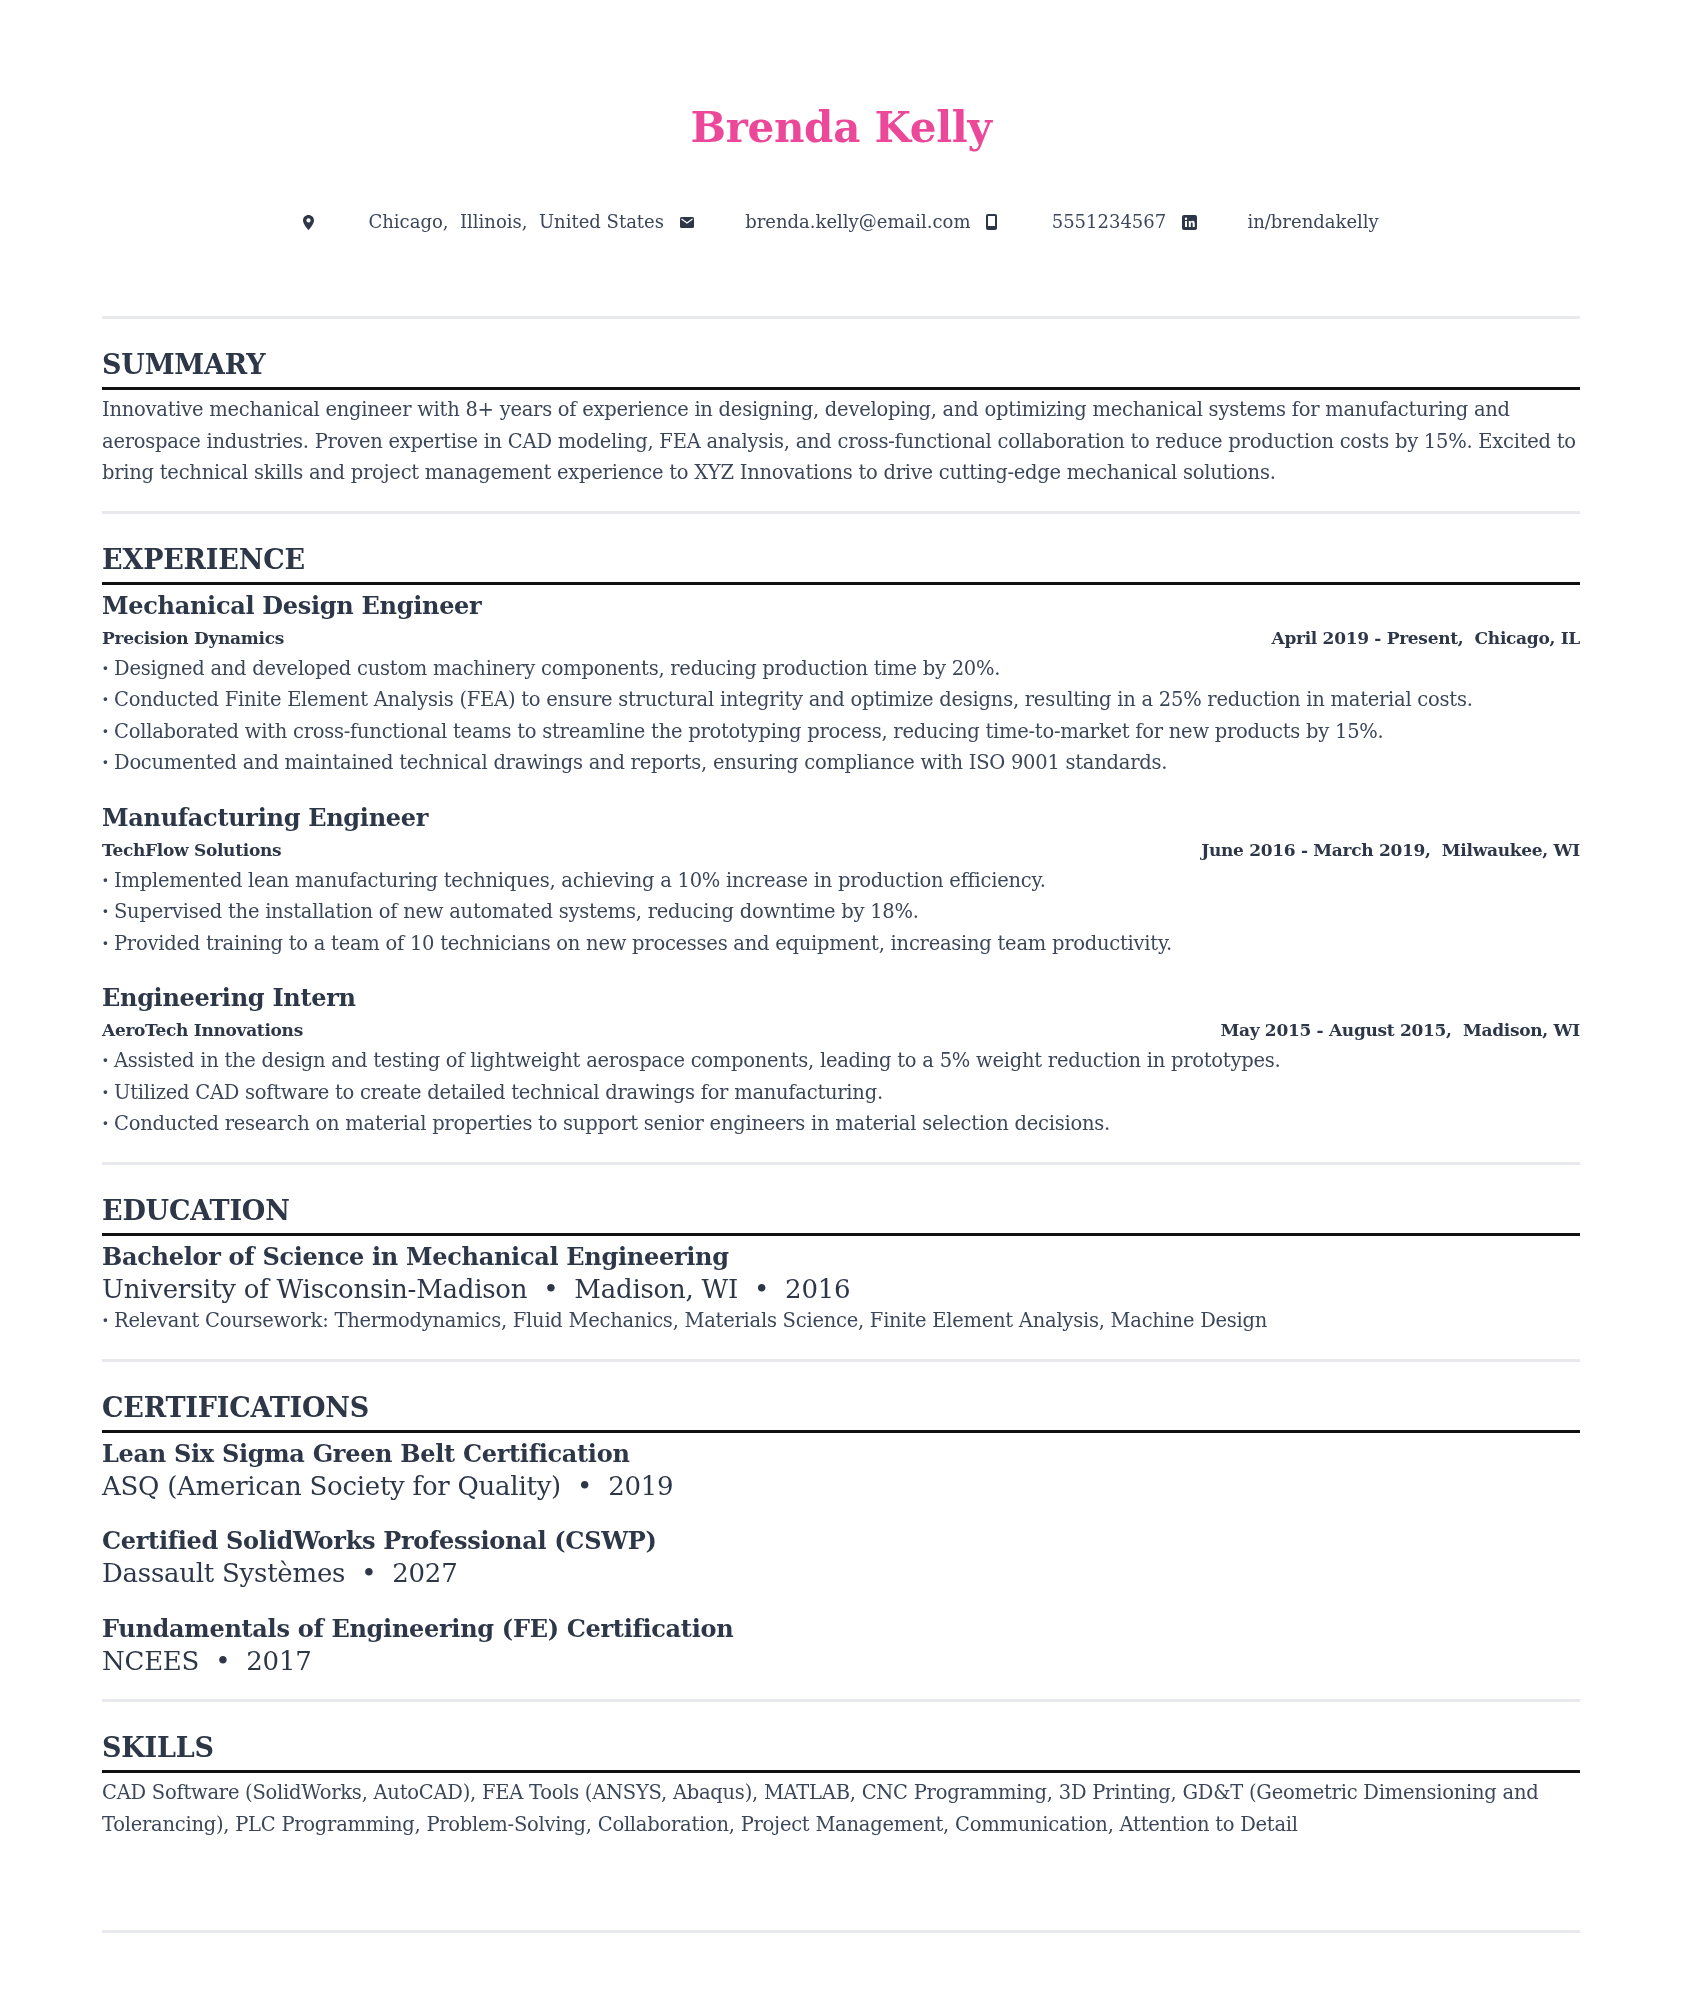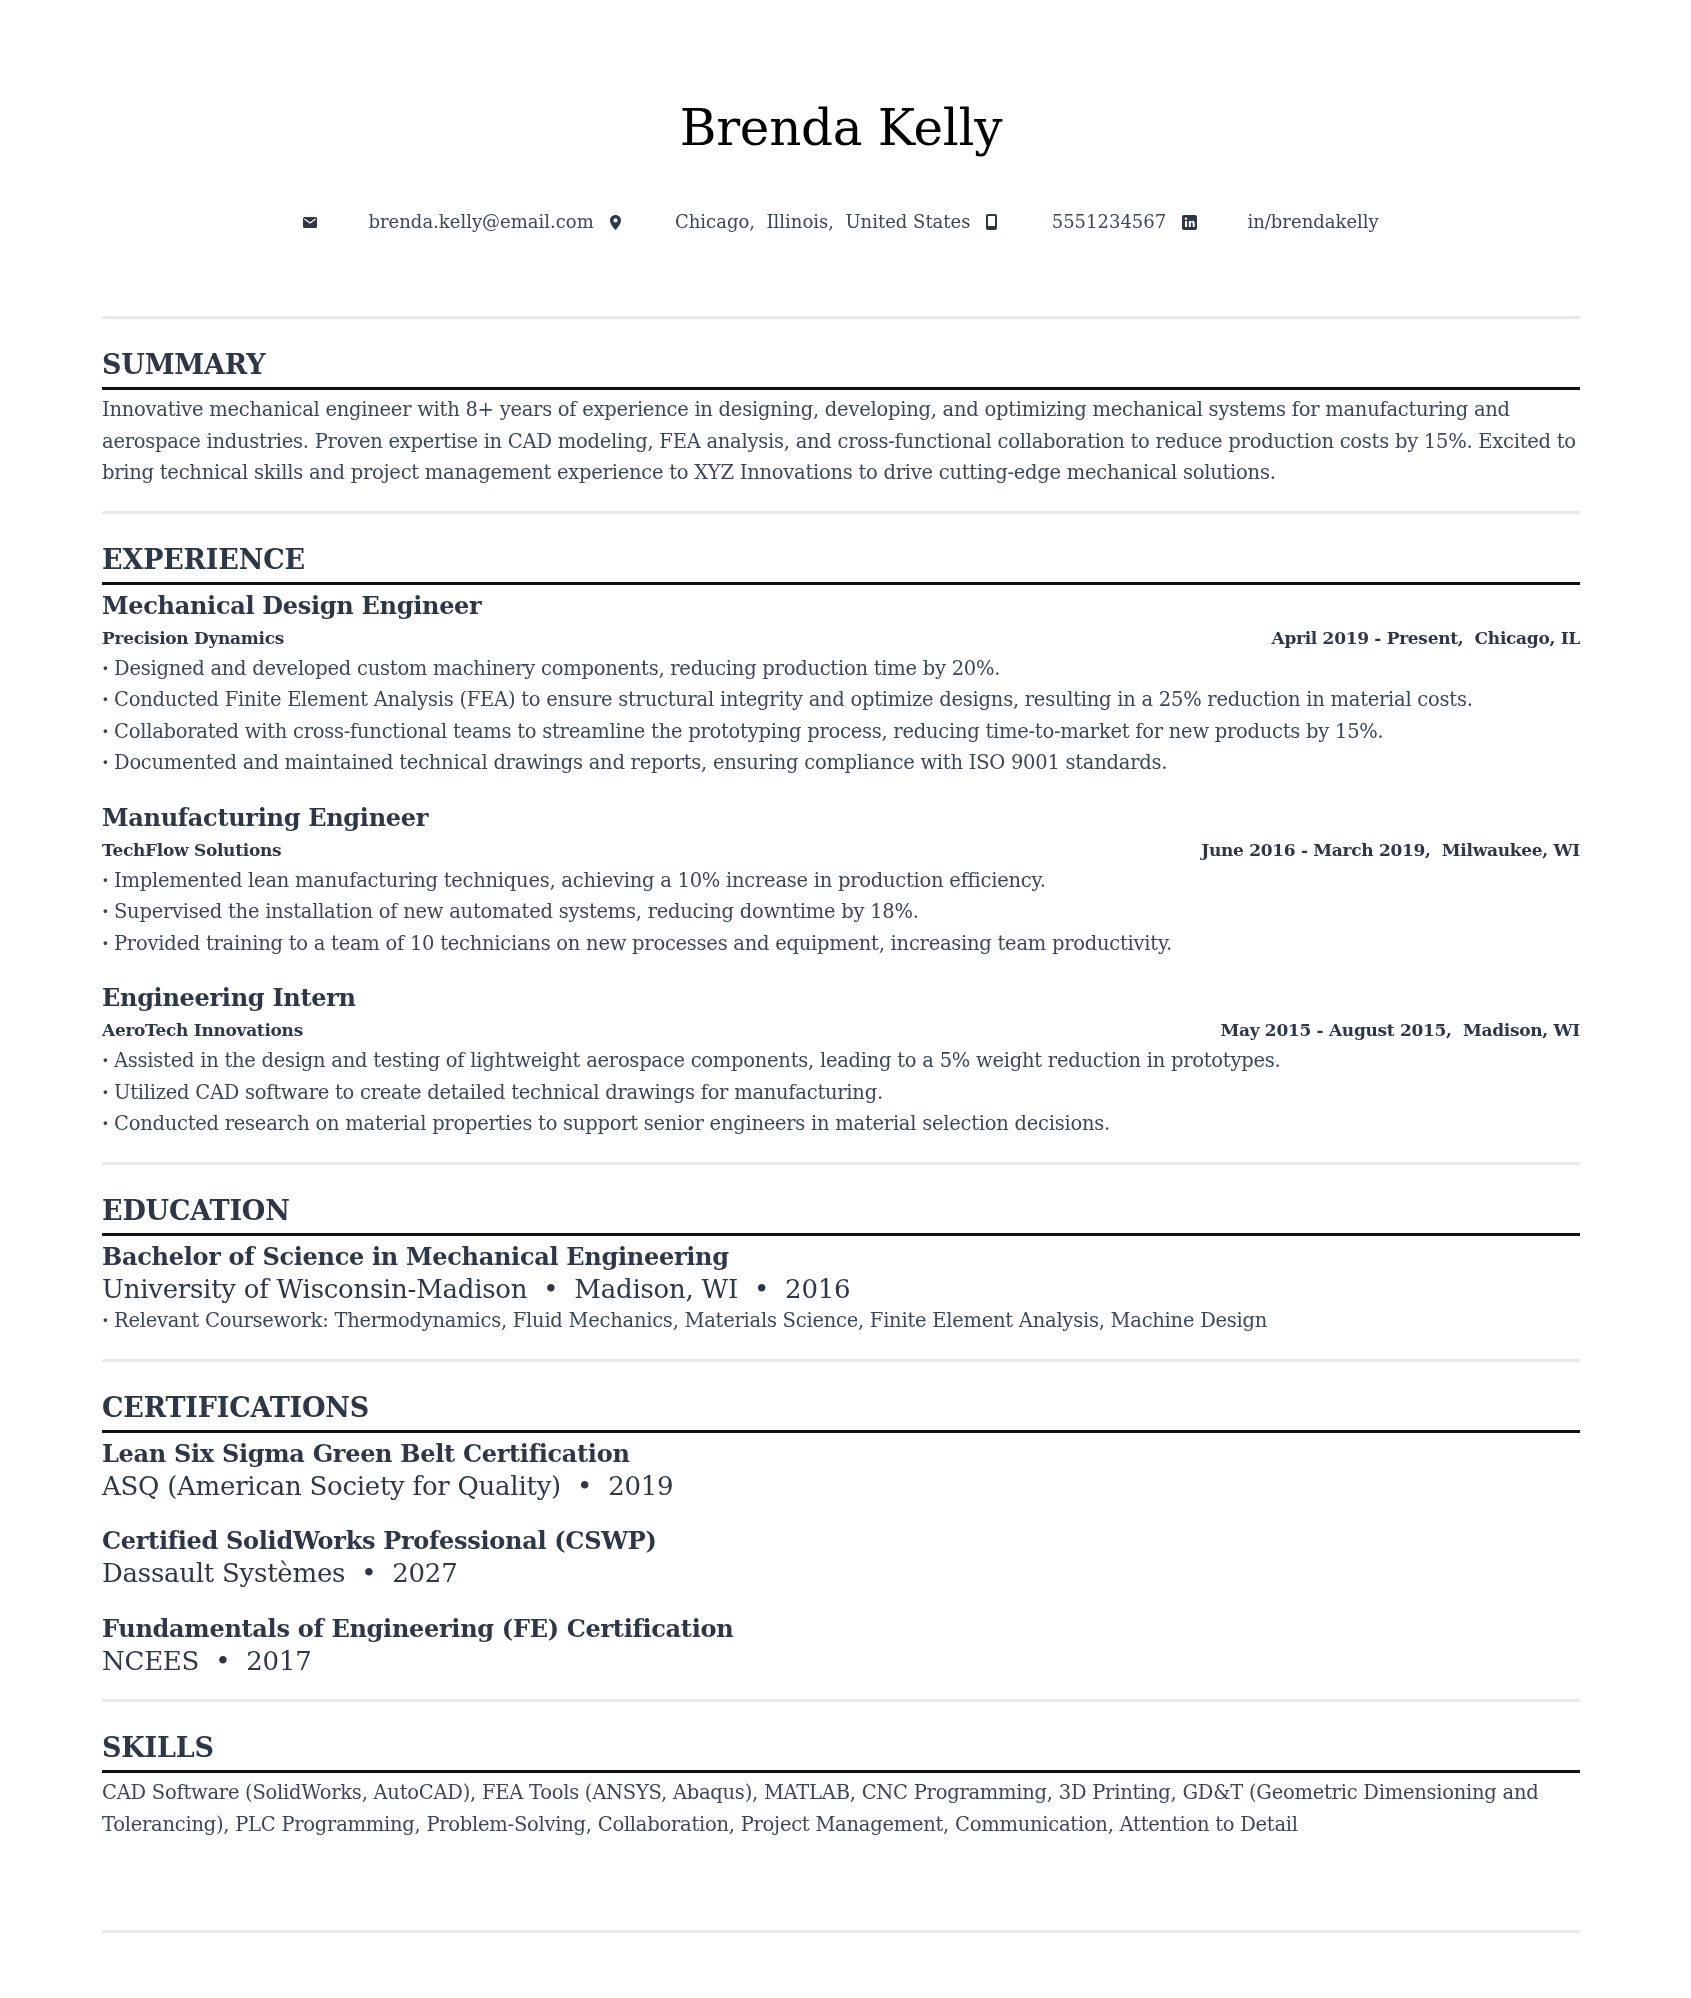--- a/index.html
+++ b/index.html
@@ -17,23 +17,23 @@
     .page {
       position: relative;
       width: 1478px;
       margin-left: 102px;
       padding-top: 100px;
     }
     .header {
       text-align: center;
     }
     .name {
-      font-size: 50px;
-      font-weight: normal;
-      color: #000000;
+      font-size: 42px;
+      font-weight: bold;
+      color: #ec4899;
       line-height: 56px;
       margin: 0;
       letter-spacing: -0.3px;
     }
     .contacts {
       margin-top: 6px;
       display: flex;
       justify-content: center;
       align-items: center;
       gap: 16px;
@@ -141,34 +141,34 @@
 </head>
 <body>
 
 <div class="page">
 
   <div class="header">
     <h1 class="name">Brenda Kelly</h1>
     <div class="contacts">
       <span class="contact">
         <span>
+          <svg width="11" height="15" viewBox="0 0 11 15">
+              <path d="M5.5 0C2.5 0 0 2.4 0 5.4 0 9.2 5.5 15 5.5 15S11 9.2 11 5.4C11 2.4 8.5 0 5.5 0zm0 7.5a2.1 2.1 0 1 1 0-4.2 2.1 2.1 0 0 1 0 4.2z" fill="#2d3748"></path>
+            </svg>
+        </span>
+        <span>Chicago,  Illinois,  United States</span>
+      </span>
+      <span class="contact">
+        <span>
           <svg width="14" height="11" viewBox="0 0 14 11">
               <rect x="0" y="0" width="14" height="11" rx="1.5" fill="#2d3748"></rect>
               <path d="M1.5 2l5.5 4 5.5-4" stroke="#ffffff" stroke-width="1.3" fill="none"></path>
             </svg>
         </span>
         <span>brenda.kelly@email.com</span>
-      </span>
-      <span class="contact">
-        <span>
-          <svg width="11" height="15" viewBox="0 0 11 15">
-              <path d="M5.5 0C2.5 0 0 2.4 0 5.4 0 9.2 5.5 15 5.5 15S11 9.2 11 5.4C11 2.4 8.5 0 5.5 0zm0 7.5a2.1 2.1 0 1 1 0-4.2 2.1 2.1 0 0 1 0 4.2z" fill="#2d3748"></path>
-            </svg>
-        </span>
-        <span>Chicago,  Illinois,  United States</span>
       </span>
       <span class="contact">
         <span>
           <svg width="11" height="16" viewBox="0 0 11 16">
               <rect x="0" y="0" width="11" height="16" rx="2" fill="#2d3748"></rect>
               <rect x="2" y="2" width="7" height="10" fill="#ffffff"></rect>
             </svg>
         </span>
         <span>5551234567</span>
       </span>

